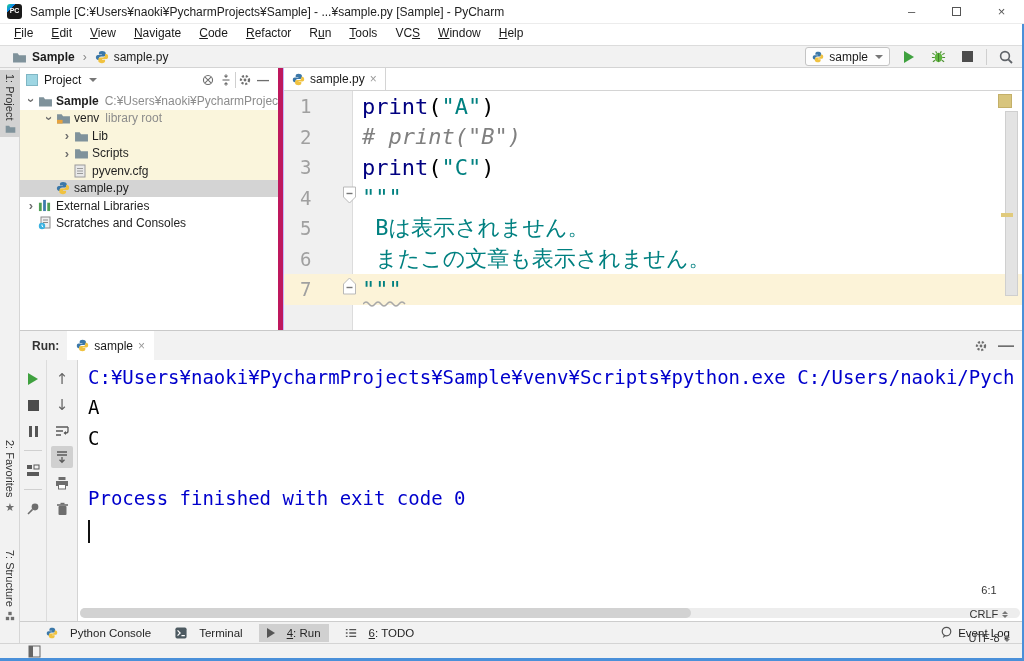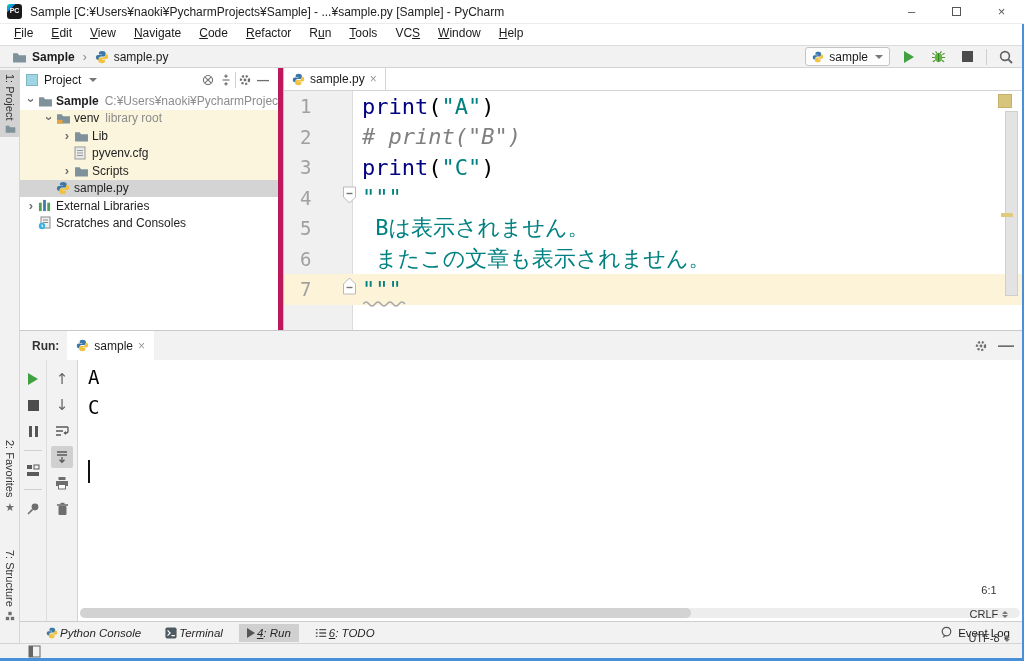--- a/index.html
+++ b/index.html
@@ -103,21 +103,21 @@
     font-family:"DejaVu Sans Mono", monospace; font-size:19px; padding:6px 0 0 10px; }
   .console-line { height:30.3px; white-space:pre; color:#000; }
   .console-line.blue { color:#0000cc; }
   .caret { width:2px; height:23px; background:#111; margin-top:3px; }
   .hscroll { position:absolute; left:60px; right:4px; bottom:3px; height:10px; background:#ededed; border-radius:5px; }
   .hscroll .thumb { width:65%; height:10px; background:#d2d2d2; border-radius:5px; }
 
   
   #toolwindow-bar { position:absolute; left:20px; top:621px; width:1004px; height:22px; background:#f2f2f2;
     border-top:1px solid #cdcdcd; display:flex; align-items:center; padding-left:18px; font-size:11.5px; }
-  .tw-item { display:flex; align-items:center; gap:2px; padding:3px 8px; margin-right:8px; color:#262626;font-style:italic; }
+  .tw-item { display:flex; align-items:center; gap:12px; padding:3px 8px; margin-right:8px; color:#262626; }
   .tw-item.active { background:#d0d0d0; }
   .tw-right { margin-left:auto; display:flex; align-items:center; gap:5px; padding-right:14px; }
   #statusbar { position:absolute; left:0; top:643px; width:1024px; height:15px; background:#f2f2f2;
     border-top:1px solid #d4d4d4; display:flex; align-items:center; font-size:11px; color:#333; padding:0 8px 0 28px; }
   .sb-right { margin-left:auto; display:flex; align-items:center; gap:12px;flex-direction:column; }
   .sb-seg { display:flex; align-items:center; }
   .spin { display:inline-flex; flex-direction:column; gap:1px; margin-left:4px; }
   .spin i { width:0; height:0; border-left:3px solid transparent; border-right:3px solid transparent; }
   .spin .up { border-bottom:3px solid #777; }
   .spin .dn { border-top:3px solid #777; }
@@ -281,37 +281,37 @@
       <div class="trow d2 yellow">
         <span class="chev"></span>
         <span class="ticon">
             <svg width="15" height="12" viewBox="0 0 16 13">
               <path d="M1 2.5 h5 l1.5 2 H15 v8 H1 z" fill="#7f929b"></path>
             </svg>
           </span>
         <span class="tlabel">Lib</span>
       </div>
       <div class="trow d2 yellow">
+        <span class="chev"></span>
+        <span class="ticon">
+            <svg width="15" height="12" viewBox="0 0 16 13">
+              <path d="M1 2.5 h5 l1.5 2 H15 v8 H1 z" fill="#7f929b"></path>
+            </svg>
+          </span>
+        <span class="tlabel">Scripts</span>
+      </div>
+      <div class="trow d2 yellow">
         <span class="chev none"></span>
         <span class="ticon">
             <svg width="12" height="14" viewBox="0 0 12 14">
               <rect x="1" y="1" width="10" height="12" fill="#e9e9e9" stroke="#9a9a9a"></rect>
               <path d="M3 4.5 h6 M3 7 h6 M3 9.5 h6" stroke="#9a9a9a" stroke-width="1"></path>
             </svg>
           </span>
         <span class="tlabel">pyvenv.cfg</span>
-      </div>
-      <div class="trow d2 yellow">
-        <span class="chev"></span>
-        <span class="ticon">
-            <svg width="15" height="12" viewBox="0 0 16 13">
-              <path d="M1 2.5 h5 l1.5 2 H15 v8 H1 z" fill="#7f929b"></path>
-            </svg>
-          </span>
-        <span class="tlabel">Scripts</span>
       </div>
       <div class="trow d1 selected">
         <span class="chev none"></span>
         <span class="ticon">
             <svg width="14" height="14" viewBox="0 0 16 16">
               <path fill="#3b77a8" d="M8 1C5.8 1 4.5 1.9 4.5 3.4V5h3.4v.6H3.3C1.9 5.6 1 6.7 1 8.4c0 1.7.9 2.9 2.3 2.9h1.2V9.6c0-1.3 1.1-2.3 2.4-2.3h3.3c1.1 0 2-.9 2-2V3.4C12.2 1.9 10.2 1 8 1z"></path>
               <path fill="#f0c240" d="M8 15c2.2 0 3.5-.9 3.5-2.4V11H8.1v-.6h4.6c1.4 0 2.3-1.1 2.3-2.8 0-1.7-.9-2.9-2.3-2.9h-1.2v1.7c0 1.3-1.1 2.3-2.4 2.3H5.8c-1.1 0-2 .9-2 2v1.9C3.8 14.1 5.8 15 8 15z"></path>
             </svg>
           </span>
         <span class="tlabel">sample.py</span>
@@ -491,23 +491,25 @@
       <div class="rt-btn">
         <svg width="13" height="14" viewBox="0 0 13 14">
             <rect x="2.5" y="4" width="8" height="9" rx="1" fill="#6e6e6e"></rect>
             <rect x="1" y="2.2" width="11" height="1.6" fill="#6e6e6e"></rect>
             <rect x="4.5" y="0.8" width="4" height="1.6" fill="#6e6e6e"></rect>
           </svg>
       </div>
     </div>
 
     <div id="console">
+      <div class="console-line blue">C:¥Users¥naoki¥PycharmProjects¥Sample¥venv¥Scripts¥python.exe C:/Users/naoki/Pych</div>
       <div class="console-line">A</div>
       <div class="console-line">C</div>
       <div class="console-line"></div>
+      <div class="console-line blue">Process finished with exit code 0</div>
       <div class="caret"></div>
     </div>
     <div class="hscroll">
         <div class="thumb"></div>
       </div>
   </div>
 
   <div id="toolwindow-bar">
     <div class="tw-item">
       <svg width="12" height="12" viewBox="0 0 16 16">

